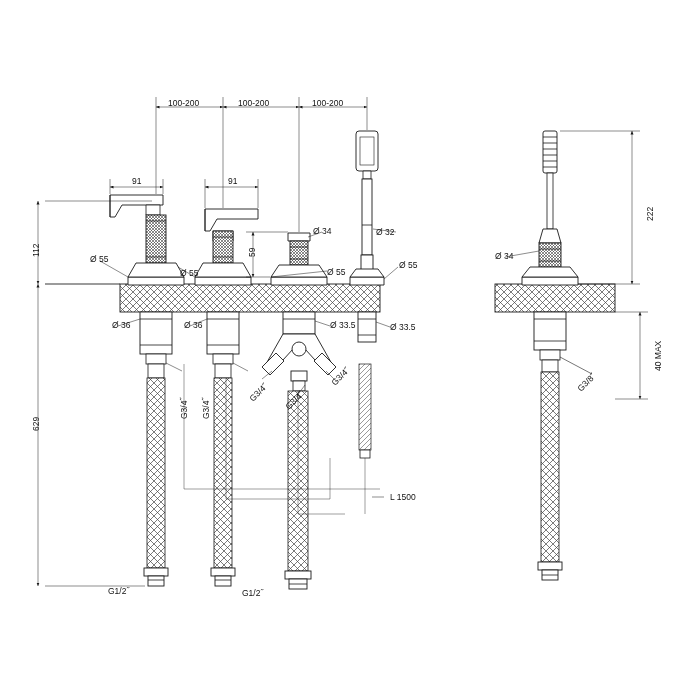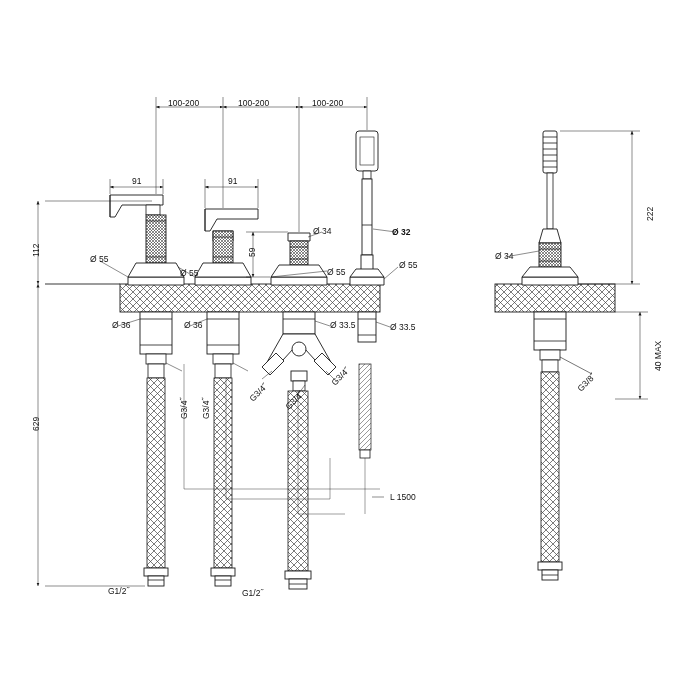--- a/index.html
+++ b/index.html
@@ -294,21 +294,21 @@
   <div class="lbl rot" style="left:646px; top:202px;">222</div>
   <div class="lbl rot" style="left:654px; top:352px;">40 MAX</div>
 
   <div class="lbl" style="left:90px; top:236px;">Ø 55</div>
   <div class="lbl" style="left:180px; top:250px;">Ø 55</div>
   <div class="lbl" style="left:327px; top:249px;">Ø 55</div>
   <div class="lbl" style="left:399px; top:242px;">Ø 55</div>
 
   <div class="lbl" style="left:313px; top:208px;">Ø 34</div>
   <div class="lbl" style="left:495px; top:233px;">Ø 34</div>
-  <div class="lbl" style="left:392px; top:209px;font-weight:bold;">Ø 32</div>
+  <div class="lbl" style="left:376px; top:209px;">Ø 32</div>
 
   <div class="lbl" style="left:112px; top:302px;">Ø 36</div>
   <div class="lbl" style="left:184px; top:302px;">Ø 36</div>
   <div class="lbl" style="left:330px; top:302px;">Ø 33.5</div>
   <div class="lbl" style="left:390px; top:304px;">Ø 33.5</div>
 
   <div class="lbl rot" style="left:180px; top:400px;">G3/4˝</div>
   <div class="lbl rot" style="left:202px; top:400px;">G3/4˝</div>
   <div class="lbl rot45" style="left:248px; top:378px;">G3/4˝</div>
   <div class="lbl rot45" style="left:330px; top:362px;">G3/4˝</div>

